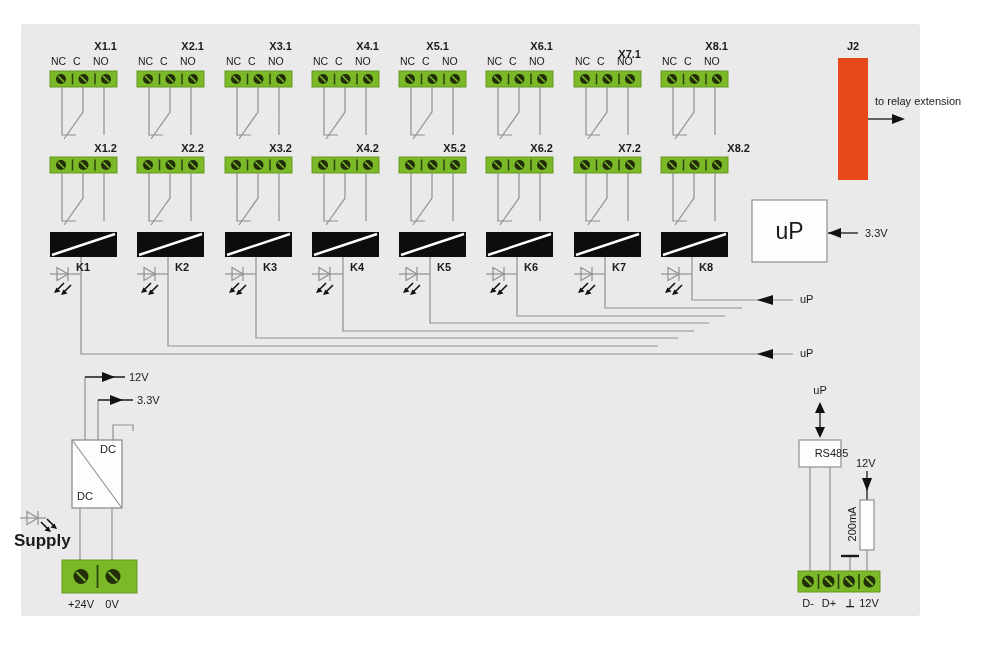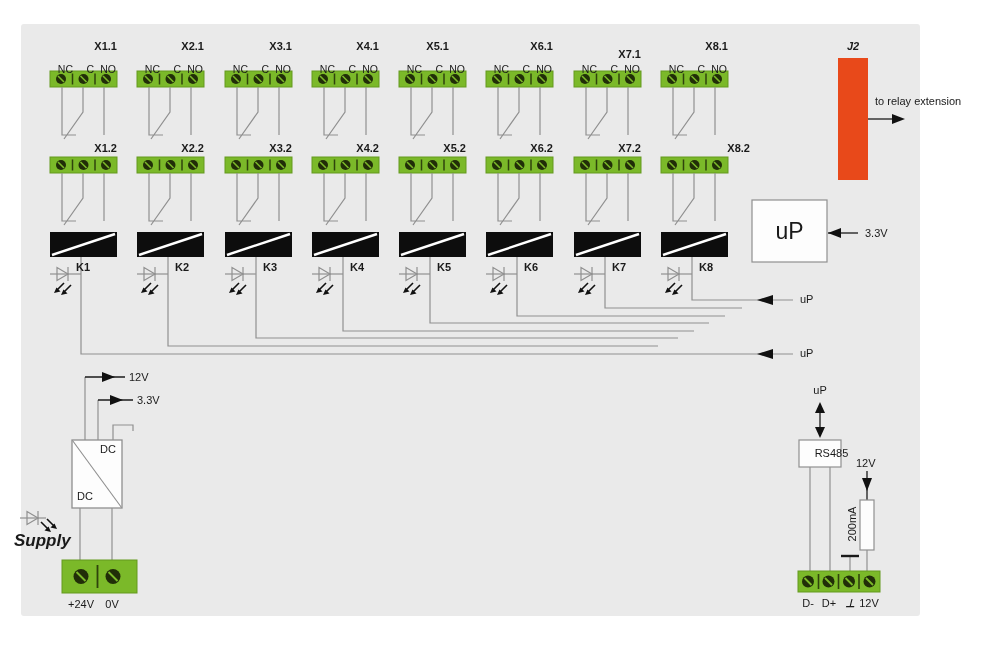--- a/index.html
+++ b/index.html
@@ -1,25 +1,25 @@
 <!DOCTYPE html>
 <html><head>
 <meta charset="utf-8">
 <style>
   html,body{margin:0;padding:0;background:#ffffff;}
   #stage{position:relative;width:1000px;height:651px;background:#ffffff;overflow:hidden;
          font-family:"Liberation Sans", sans-serif;color:#1a1a1a;}
   #panel{position:absolute;left:21px;top:24px;width:899px;height:592px;background:#eaeaea;border-radius:3px;}
   #gfx{position:absolute;left:0;top:0;}
   .lbl{position:absolute;font-size:11px;line-height:12px;white-space:nowrap;}
-  .b{font-weight:bold;font-style:italic;}
+  .b{font-weight:bold;}
   .ctr{text-align:center;}
   .xlbl{width:67px;text-align:right;font-weight:bold;}
   .contacts{position:absolute;width:67px;height:13px;font-size:10.5px;}
-  .contacts span{position:absolute;top:8px;text-align:right;}
+  .contacts span{position:absolute;top:0;text-align:left;}
   .c-nc{left:1px;width:22px;}
   .c-c{left:23px;width:21px;}
   .c-no{left:43px;width:23px;}
   .klbl{font-weight:bold;}
   .upbox-lbl{display:flex;align-items:center;justify-content:center;width:75px;height:62px;font-size:23px;}
   .rot{transform:translate(-50%,-50%) rotate(-90deg);transform-origin:center;}
 </style>
 </head>
 <body>
 

